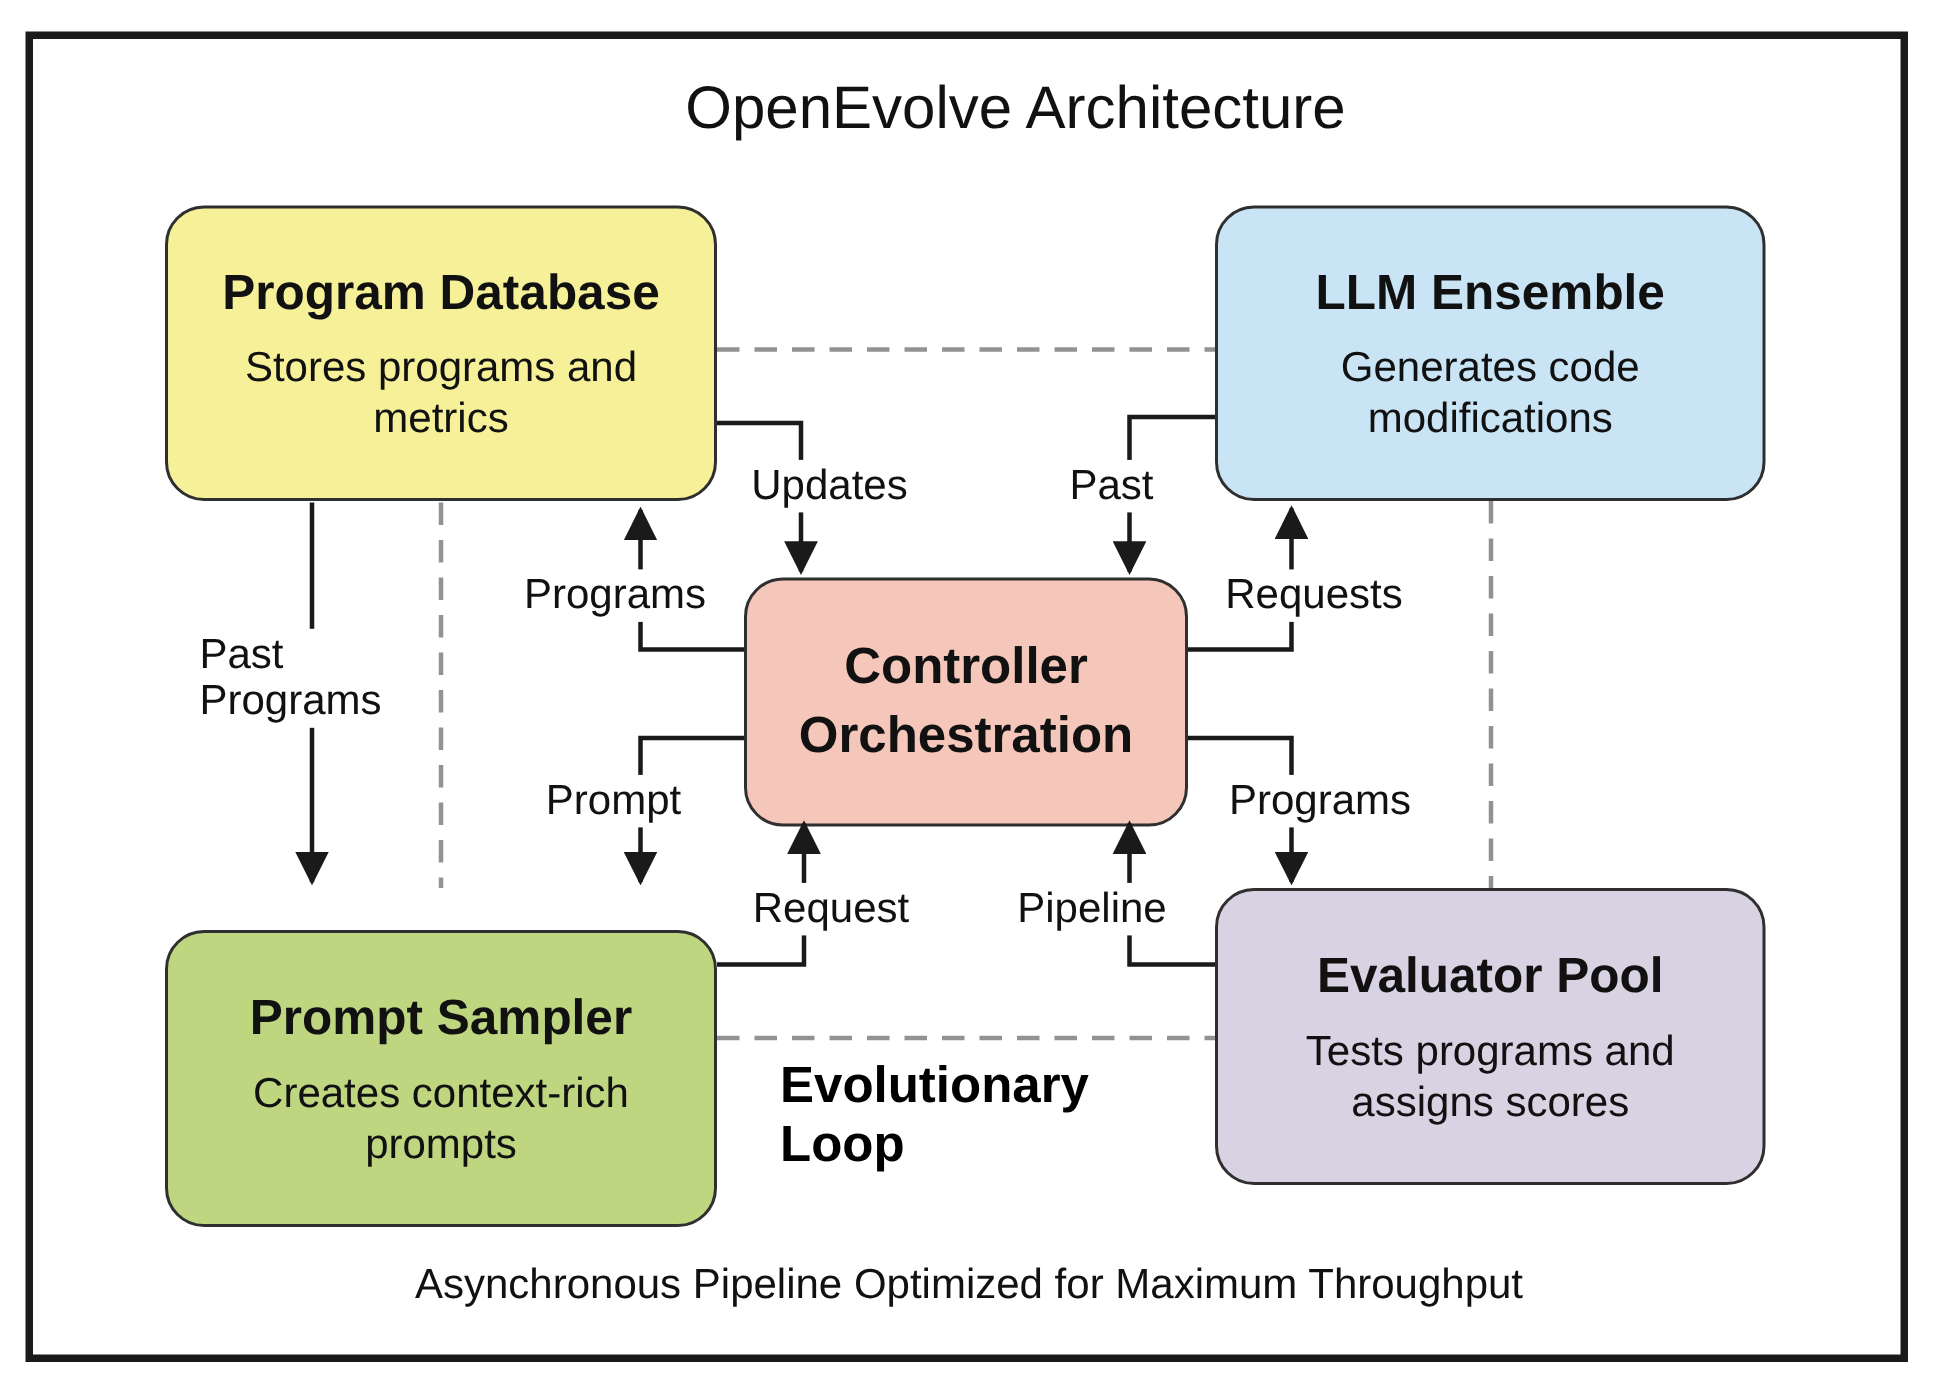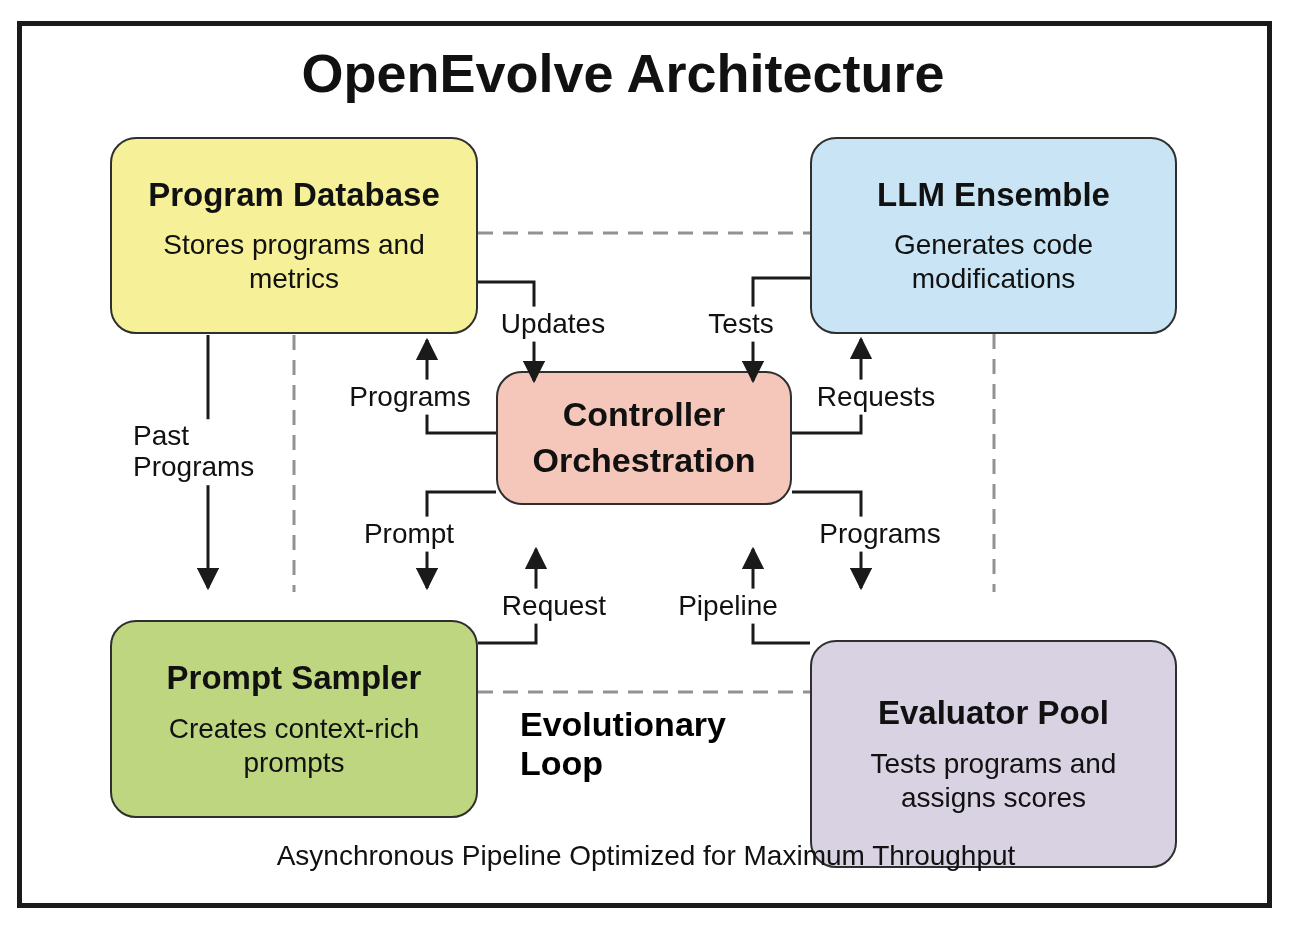--- a/index.html
+++ b/index.html
@@ -5,36 +5,36 @@
   html,body{margin:0;padding:0;background:#ffffff;}
   #canvas{
     position:relative;width:1292px;height:930px;background:#ffffff;overflow:hidden;
     font-family:"Liberation Sans", sans-serif;color:#111111;
   }
   #frame{
     position:absolute;left:17px;top:21px;width:1245px;height:877px;
     border:5px solid #1a1a1a;background:#ffffff;
   }
   .title{
-    position:absolute;left:623px;top:73px;transform:translate(-50%,-50%);
-    font-size:54px;font-weight:bold;white-space:nowrap;
+    position:absolute;left:677px;top:73px;transform:translate(-50%,-50%);
+    font-size:40px;font-weight:normal;white-space:nowrap;
   }
   .node{
     position:absolute;border:2px solid #2f2f2f;border-radius:26px;
     display:flex;flex-direction:column;align-items:center;justify-content:center;
     text-align:center;box-sizing:border-box;padding:10px 28px;gap:14px;
   }
   .node-title{font-size:33px;font-weight:bold;line-height:1.2;}
   .node-sub{font-size:28px;line-height:1.22;}
   #box-program-database{left:110px;top:137px;width:368px;height:197px;}
   #box-llm-ensemble{left:810px;top:137px;width:367px;height:197px;}
-  #box-controller{left:496px;top:371px;width:296px;height:134px;}
+  #box-controller{left:496px;top:385px;width:296px;height:166px;}
   #box-controller .node-title{font-size:34px;line-height:1.35;}
   #box-prompt-sampler{left:110px;top:592px;width:368px;height:198px;}
-  #box-evaluator-pool{left:810px;top:592px;width:367px;height:228px;margin-top:48px;}
+  #box-evaluator-pool{left:810px;top:592px;width:367px;height:198px;}
   svg#wires{position:absolute;left:0;top:0;width:1292px;height:930px;pointer-events:none;z-index:4;}
   .node{z-index:2;}
   .edge-label{
     position:absolute;z-index:5;transform:translate(-50%,-50%);
     font-size:28px;line-height:1.1;text-align:left;background:#ffffff;
     padding:2px 6px;white-space:nowrap;
   }
   .lbl-updates{left:553px;top:324px;}
   .lbl-programs-top{left:410px;top:397px;}
   .lbl-code{left:741px;top:324px;}
@@ -107,21 +107,21 @@
       <path d="M208,335 L208,588" marker-end="url(#ah)" stroke="#1a1a1a"></path>
       <path d="M496,492 L427,492 L427,588" marker-end="url(#ah)" stroke="#1a1a1a"></path>
       <path d="M478,643 L536,643 L536,549" marker-end="url(#ah)" stroke="#1a1a1a"></path>
       <path d="M810,643 L753,643 L753,549" marker-end="url(#ah)" stroke="#1a1a1a"></path>
       <path d="M792,492 L861,492 L861,588" marker-end="url(#ah)" stroke="#1a1a1a"></path>
     </g>
   </svg>
 
   <div class="edge-label lbl-updates">Updates</div>
   <div class="edge-label lbl-programs-top">Programs</div>
-  <div class="edge-label lbl-code">Tests</div>
+  <div class="edge-label lbl-code">Past</div>
   <div class="edge-label lbl-requests">Requests</div>
   <div class="edge-label lbl-past">Past Programs</div>
   <div class="edge-label lbl-prompt">Prompt</div>
   <div class="edge-label lbl-request">Request</div>
   <div class="edge-label lbl-metrics">Pipeline</div>
   <div class="edge-label lbl-programs-bottom">Programs</div>
 
   <div class="edge-label lbl-loop" style="color: #000000;">Evolutionary Loop</div>
 
   <div class="caption">Asynchronous Pipeline Optimized for Maximum Throughput</div>

